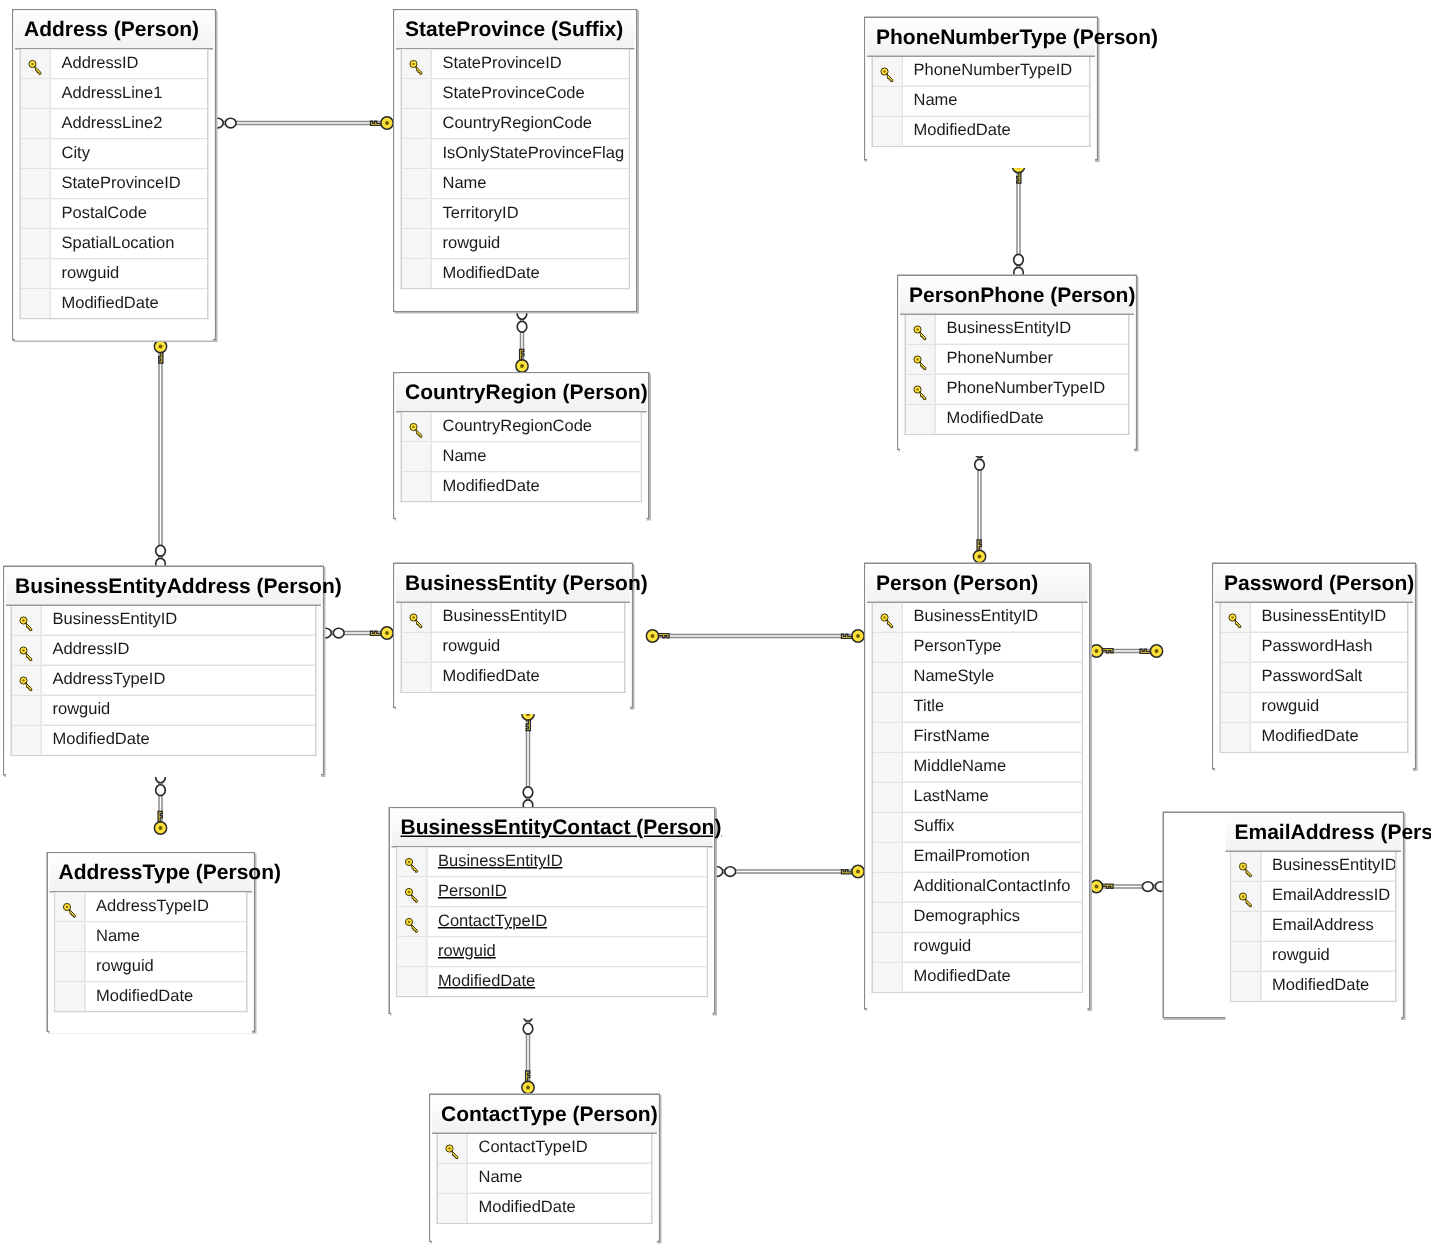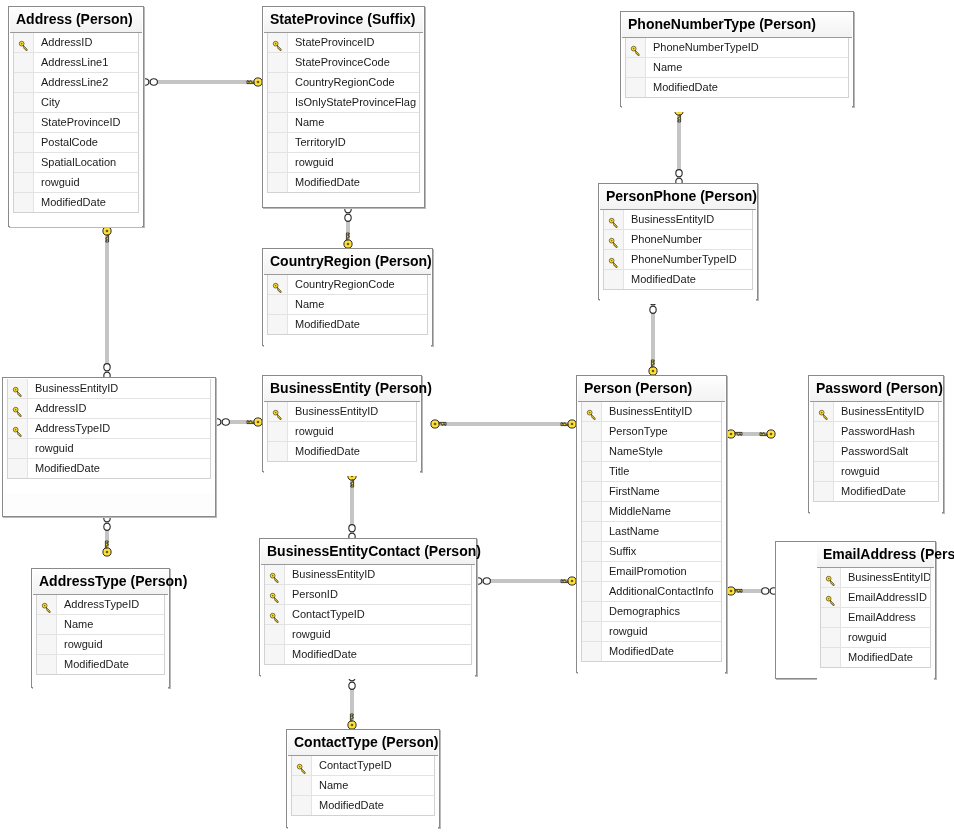--- a/index.html
+++ b/index.html
@@ -372,21 +372,21 @@
               <div class="col-name">rowguid</div>
             </div>
             <div class="col">
               <div class="col-key"></div>
               <div class="col-name">ModifiedDate</div>
             </div>
           </div>
           <div class="tbl-pad"></div>
         </div>
       </div>
-      <div class="tbl" style="left: 576px; top: 11px; width: 234px; height: 96px; margin-left: 44px;">
+      <div class="tbl" style="left: 576px; top: 11px; width: 156px; height: 96px;">
         <div class="tbl-inner">
           <div class="tbl-title">PhoneNumberType (Person)</div>
           <div class="tbl-cols">
             <div class="col">
               <div class="col-key">
                 <span class="keyicon"><svg width="11" height="11" viewBox="0 0 12 12">
                     <g stroke="#3a3000" stroke-width="0.7">
                       <circle cx="4" cy="4" r="2.6" fill="#ffe13b"></circle>
                       <circle cx="4" cy="4" r="0.9" fill="#8a7400" stroke="none"></circle>
                       <path d="M5.6 5.6 L10 10 L10 11.4 L8.6 11.4 L8.6 10.2 L7.4 10.2 L7.4 9 L6.2 9 L6.2 7.8 Z" fill="#ffe13b"></path>
@@ -478,20 +478,21 @@
             <div class="col">
               <div class="col-key"></div>
               <div class="col-name">ModifiedDate</div>
             </div>
           </div>
           <div class="tbl-pad"></div>
         </div>
       </div>
       <div class="tbl" style="left: 2px; top: 377px; width: 214px; height: 140px;">
         <div class="tbl-inner">
+          <div class="tbl-title">BusinessEntityAddress (Person)</div>
           <div class="tbl-cols">
             <div class="col">
               <div class="col-key">
                 <span class="keyicon"><svg width="11" height="11" viewBox="0 0 12 12">
                     <g stroke="#3a3000" stroke-width="0.7">
                       <circle cx="4" cy="4" r="2.6" fill="#ffe13b"></circle>
                       <circle cx="4" cy="4" r="0.9" fill="#8a7400" stroke="none"></circle>
                       <path d="M5.6 5.6 L10 10 L10 11.4 L8.6 11.4 L8.6 10.2 L7.4 10.2 L7.4 9 L6.2 9 L6.2 7.8 Z" fill="#ffe13b"></path>
                     </g>
                   </svg></span>
@@ -691,21 +692,21 @@
               <div class="col-name">rowguid</div>
             </div>
             <div class="col">
               <div class="col-key"></div>
               <div class="col-name">ModifiedDate</div>
             </div>
           </div>
           <div class="tbl-pad"></div>
         </div>
       </div>
-      <div class="tbl" style="left: 259px; top: 538px; width: 218px; height: 138px;">
+      <div class="tbl" style="left: 259px; top: 538px; width: 218px; height: 138px; text-decoration: underline;">
         <div class="tbl-inner">
           <div class="tbl-title">BusinessEntityContact (Person)</div>
           <div class="tbl-cols">
             <div class="col">
               <div class="col-key">
                 <span class="keyicon"><svg width="11" height="11" viewBox="0 0 12 12">
                     <g stroke="#3a3000" stroke-width="0.7">
                       <circle cx="4" cy="4" r="2.6" fill="#ffe13b"></circle>
                       <circle cx="4" cy="4" r="0.9" fill="#8a7400" stroke="none"></circle>
                       <path d="M5.6 5.6 L10 10 L10 11.4 L8.6 11.4 L8.6 10.2 L7.4 10.2 L7.4 9 L6.2 9 L6.2 7.8 Z" fill="#ffe13b"></path>

